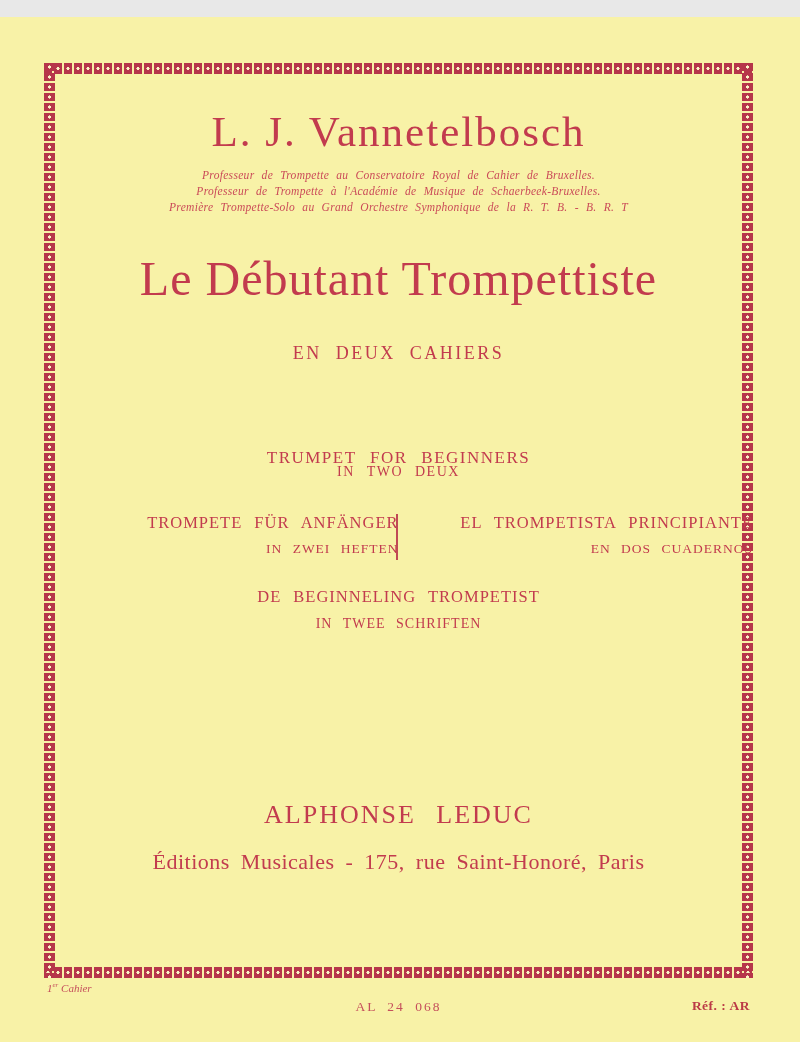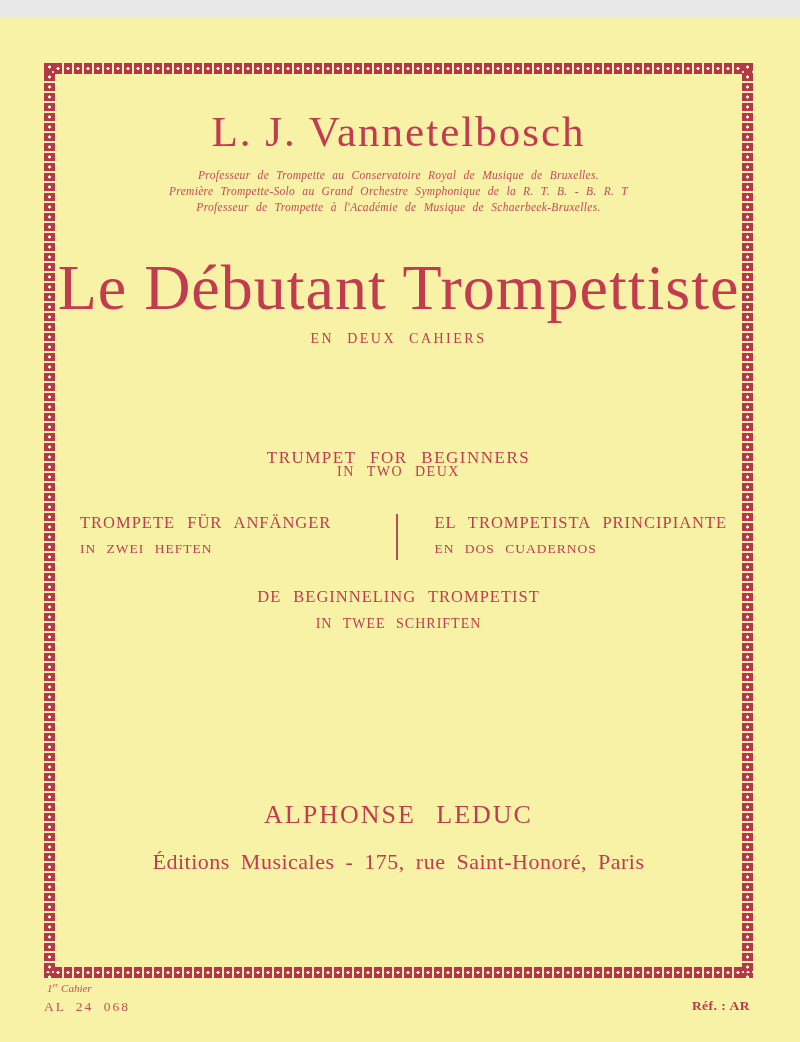--- a/index.html
+++ b/index.html
@@ -51,41 +51,41 @@
     top: 150px;
     font-size: 11.5px;
     font-style: italic;
     line-height: 16px;
     color: #ca4a58;
     letter-spacing: 0.3px;
     word-spacing: 4px;
   }
   .main-title {
     top: 234px;
-    font-size: 64px;
+    font-size: 48px;
     letter-spacing: 1px;
     color: #c23b4e;
   }
   .title-subtitle {
-    top: 314px;
-    font-size: 14px;
+    top: 326px;
+    font-size: 18px;
     letter-spacing: 2.5px;
     word-spacing: 7px;
   }
   .lang-en-1 { top: 431px; font-size: 17px; letter-spacing: 1.5px; word-spacing: 8px; }
   .lang-en-2 { top: 447px; font-size: 14px; letter-spacing: 1.5px; word-spacing: 7px; }
 
   .two-col {
     position: absolute;
     left: 44px;
     top: 496px;
     width: 709px;
     display: flex;
   }
-  .col { flex: 1; text-align: left; padding-left: 36px; }
+  .col { flex: 1; text-align: right; padding-left: 36px; }
   .col .l1 { font-size: 16.5px; letter-spacing: 1px; word-spacing: 7px; }
   .col .l2 { font-size: 13.5px; letter-spacing: 1px; word-spacing: 6px; margin-top: 8px; }
   .col-divider {
     position: absolute;
     left: 396px;
     top: 497px;
     width: 2px;
     height: 46px;
     background: #c04a55;
   }
@@ -113,21 +113,21 @@
     font-size: 11px;
     font-style: italic;
     color: #c5505c;
   }
   .volume-label sup { font-size: 7px; }
   .plate-number {
     position: absolute;
     left: 44px;
     width: 709px;
     top: 982px;
-    text-align: left;
+    text-align: center;
     font-size: 13.5px;
     letter-spacing: 2px;
     word-spacing: 5px;
     color: #c5505c;
   }
   .reference {
     position: absolute;
     right: 50px;
     top: 981px;
     font-size: 13.5px;
@@ -141,23 +141,23 @@
 
 <div class="page">
 
   <div class="bstrip h b-top"></div>
   <div class="bstrip h b-bottom"></div>
   <div class="bstrip v b-left"></div>
   <div class="bstrip v b-right"></div>
 
   <div class="centered author-name">L. J. Vannetelbosch</div>
   <div class="centered credits">
-    <div>Professeur de Trompette au Conservatoire Royal de Musique de Bruxelles.</div>
+    <div>Professeur de Trompette au Conservatoire Royal de Cahier de Bruxelles.</div>
+    <div>Professeur de Trompette à l'Académie de Musique de Schaerbeek-Bruxelles.</div>
     <div>Première Trompette-Solo au Grand Orchestre Symphonique de la R. T. B. - B. R. T</div>
-    <div>Professeur de Trompette à l'Académie de Musique de Schaerbeek-Bruxelles.</div>
   </div>
 
   <div class="centered main-title">Le Débutant Trompettiste</div>
   <div class="centered title-subtitle">EN DEUX CAHIERS</div>
 
   <div class="centered lang-en-1">TRUMPET FOR BEGINNERS</div>
   <div class="centered lang-en-2">IN TWO DEUX</div>
 
   <div class="two-col">
     <div class="col">

